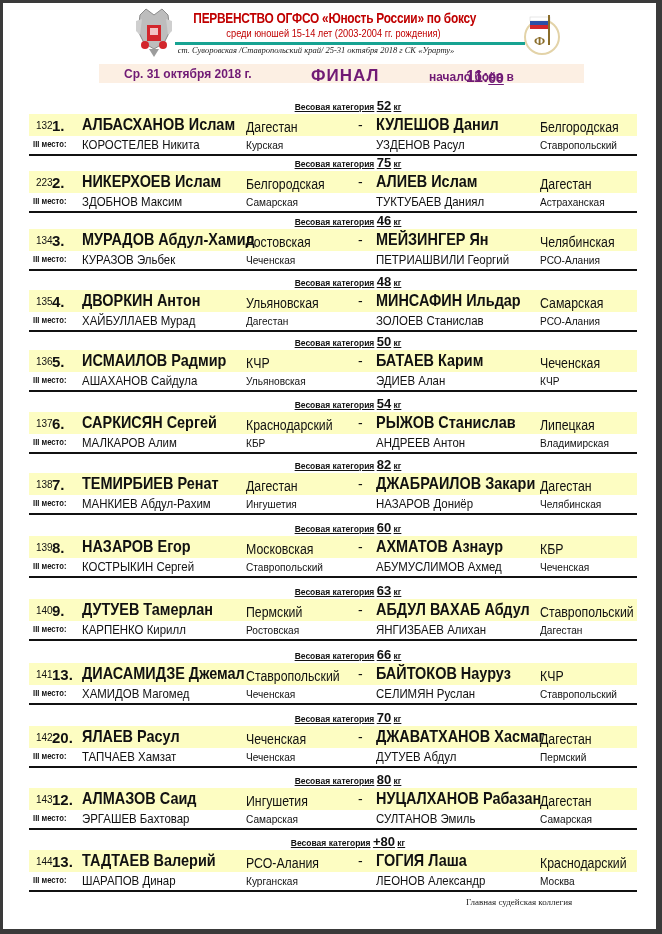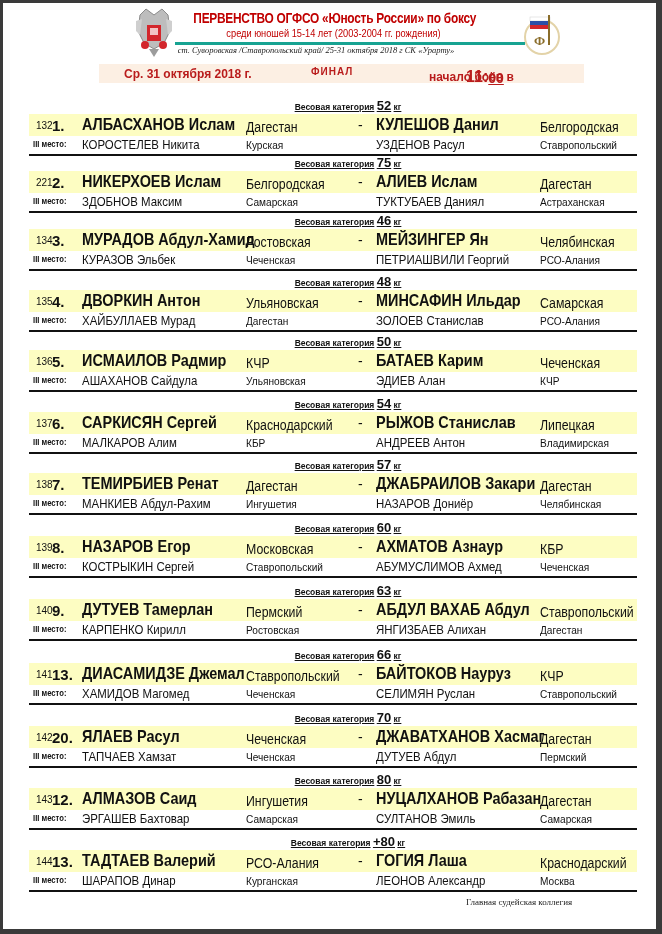--- a/index.html
+++ b/index.html
@@ -22,25 +22,25 @@
     left: 0; width: 662px; top: 27px; text-align: center; color: #c00000; font-size: 10.5px;
     transform: scaleX(0.88); transform-origin: 352px 0;
   }
   .teal-line { left: 175px; top: 42px; width: 350px; height: 3px; background: #17a392; }
   .location {
     left: 0; width: 632px; top: 45px; text-align: center; color: #1a1a1a;
     font-family: "Liberation Serif", serif; font-style: italic; font-size: 8.5px;
   }
   .dayband {
     left: 99px; top: 64px; width: 485px; height: 19px; background: #fcefe3;
-    color: #b91c1c; font-weight: bold; font-size: 12px;
+    color: #701a75; font-weight: bold; font-size: 12px;
   }
   .dayband span { position: absolute; top: 3px; white-space: nowrap; }
   .day-date { left: 25px; }
-  .day-stage { left: 212px; font-size: 10px; letter-spacing: 1px; top: 2px !important; }
+  .day-stage { left: 212px; font-size: 17px; letter-spacing: 1px; top: 2px !important; }
   .day-start { left: 330px; }
   .day-start .hh { font-size: 16px; position: relative; top: 1px; margin-left: 37px; }
   .day-start .mm { font-size: 14px; text-decoration: underline; vertical-align: super; font-weight: bold; }
 
   .block { position: absolute; left: 0; width: 662px; }
   .wc {
     position: absolute; left: 0; width: 662px; top: 0; text-align: center;
     font-size: 8.5px; font-weight: bold; color: #111; padding-left: 17px;
   }
   .wc .wc-text { text-decoration: underline; }
@@ -134,21 +134,21 @@
     </div>
     <div class="rule"></div>
   </div>
     <div class="block" style="top: 155px;">
     <div class="wc">
       <span class="wc-text">Весовая категория</span>
       <span class="wc-value">75</span>
       <span class="wc-unit">кг</span>
     </div>
     <div class="final-row">
-      <span class="cell bout-no">221</span>
+      <span class="cell bout-no">223</span>
       <span class="cell seq">2.</span>
       <span class="cell name1">НИКЕРХОЕВ Ислам</span>
       <span class="cell reg1">Белгородская</span>
       <span class="cell dash">-</span>
       <span class="cell name2">АЛИЕВ Ислам</span>
       <span class="cell reg2">Дагестан</span>
     </div>
     <div class="third-row">
       <span class="cell third-label">III место:</span>
       <span class="cell t-name1">ЗДОБНОВ Максим</span>
@@ -250,21 +250,21 @@
       <span class="cell t-name1">МАЛКАРОВ Алим</span>
       <span class="cell t-reg1">КБР</span>
       <span class="cell t-name2">АНДРЕЕВ Антон</span>
       <span class="cell t-reg2">Владимирская</span>
     </div>
     <div class="rule"></div>
   </div>
     <div class="block" style="top: 457px;">
     <div class="wc">
       <span class="wc-text">Весовая категория</span>
-      <span class="wc-value">57</span>
+      <span class="wc-value">82</span>
       <span class="wc-unit">кг</span>
     </div>
     <div class="final-row">
       <span class="cell bout-no">138</span>
       <span class="cell seq">7.</span>
       <span class="cell name1">ТЕМИРБИЕВ Ренат</span>
       <span class="cell reg1">Дагестан</span>
       <span class="cell dash">-</span>
       <span class="cell name2">ДЖАБРАИЛОВ Закари</span>
       <span class="cell reg2">Дагестан</span>

